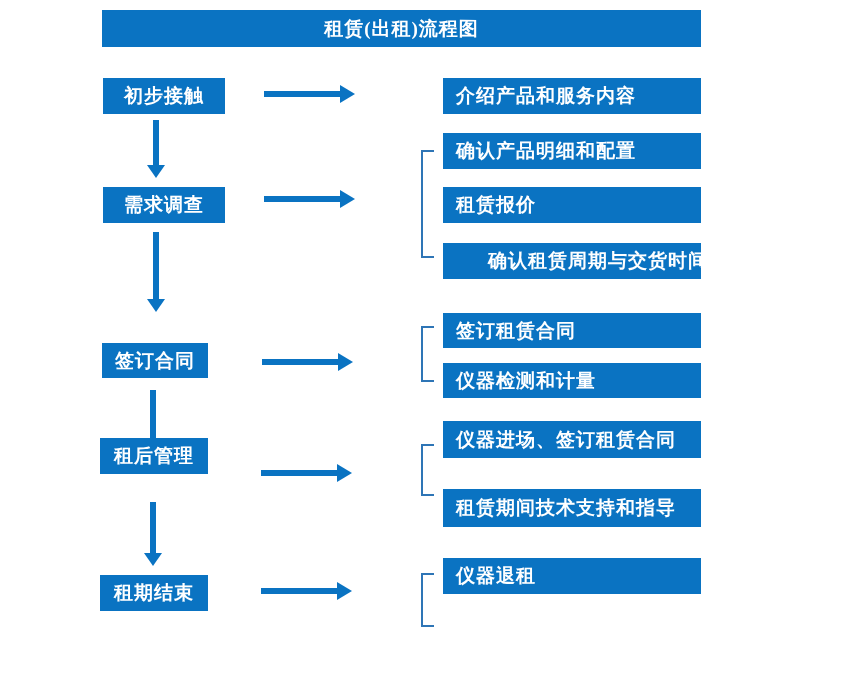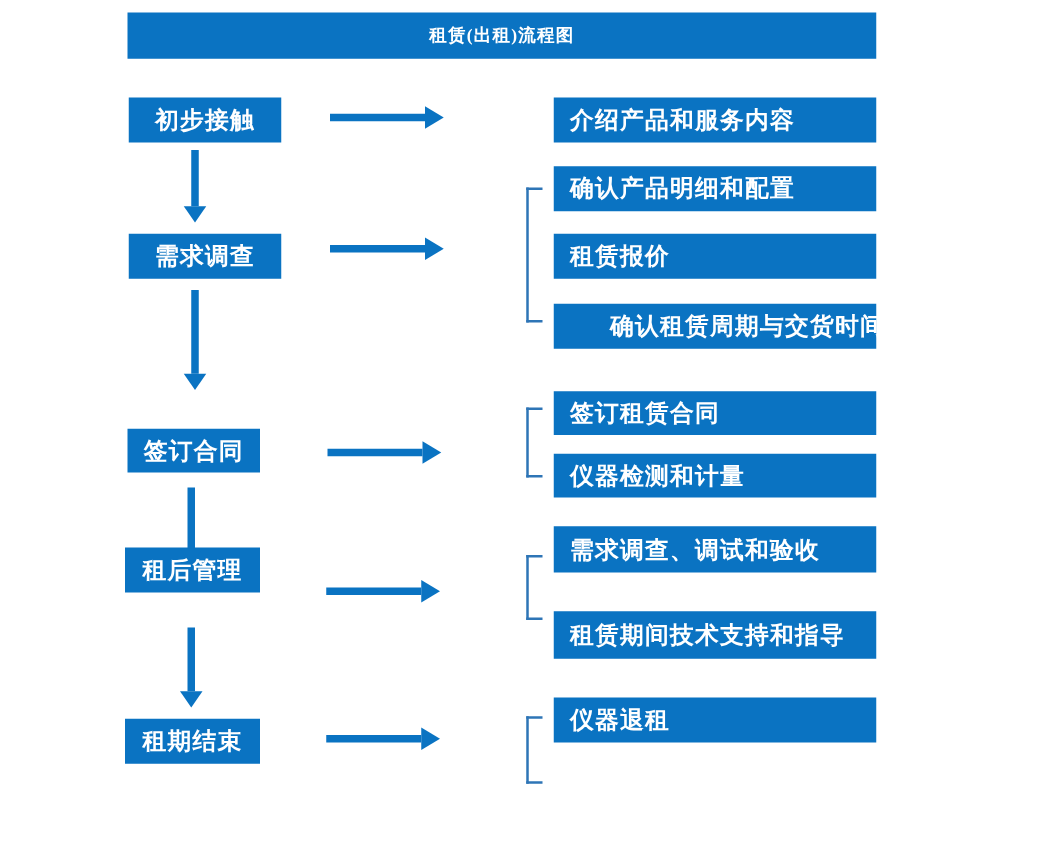--- a/index.html
+++ b/index.html
@@ -25,21 +25,21 @@
     font-weight: bold;
     font-size: 19px;
     letter-spacing: 1px;
     display: flex;
     align-items: center;
     white-space: nowrap;
   }
   .title-bar {
     left: 102px; top: 10px; width: 599px; height: 37px;
     justify-content: center;
-    font-size: 14px;
+    font-size: 19px;
   }
   .step { justify-content: center; }
   .step-1 { left: 103px; top: 78px;  width: 122px; height: 36px; }
   .step-2 { left: 103px; top: 187px; width: 122px; height: 36px; }
   .step-3 { left: 102px; top: 343px; width: 106px; height: 35px; }
   .step-4 { left: 100px; top: 438px; width: 108px; height: 36px; }
   .step-5 { left: 100px; top: 575px; width: 108px; height: 36px; }
   .detail {
     left: 443px; width: 258px; height: 36px;
     justify-content: flex-start;
@@ -166,18 +166,18 @@
 
   <div class="blue-box detail d-1a">介绍产品和服务内容</div>
 
   <div class="blue-box detail d-2a">确认产品明细和配置</div>
   <div class="blue-box detail d-2b">租赁报价</div>
   <div class="blue-box detail d-2c">确认租赁周期与交货时间</div>
 
   <div class="blue-box detail d-3a">签订租赁合同</div>
   <div class="blue-box detail d-3b">仪器检测和计量</div>
 
-  <div class="blue-box detail d-4a">需求调查、调试和验收</div>
+  <div class="blue-box detail d-4a">仪器进场、签订租赁合同</div>
   <div class="blue-box detail d-4b">租赁期间技术支持和指导</div>
 
   <div class="blue-box detail d-5a">仪器退租</div>
 
 </div>
 
 </body></html>

